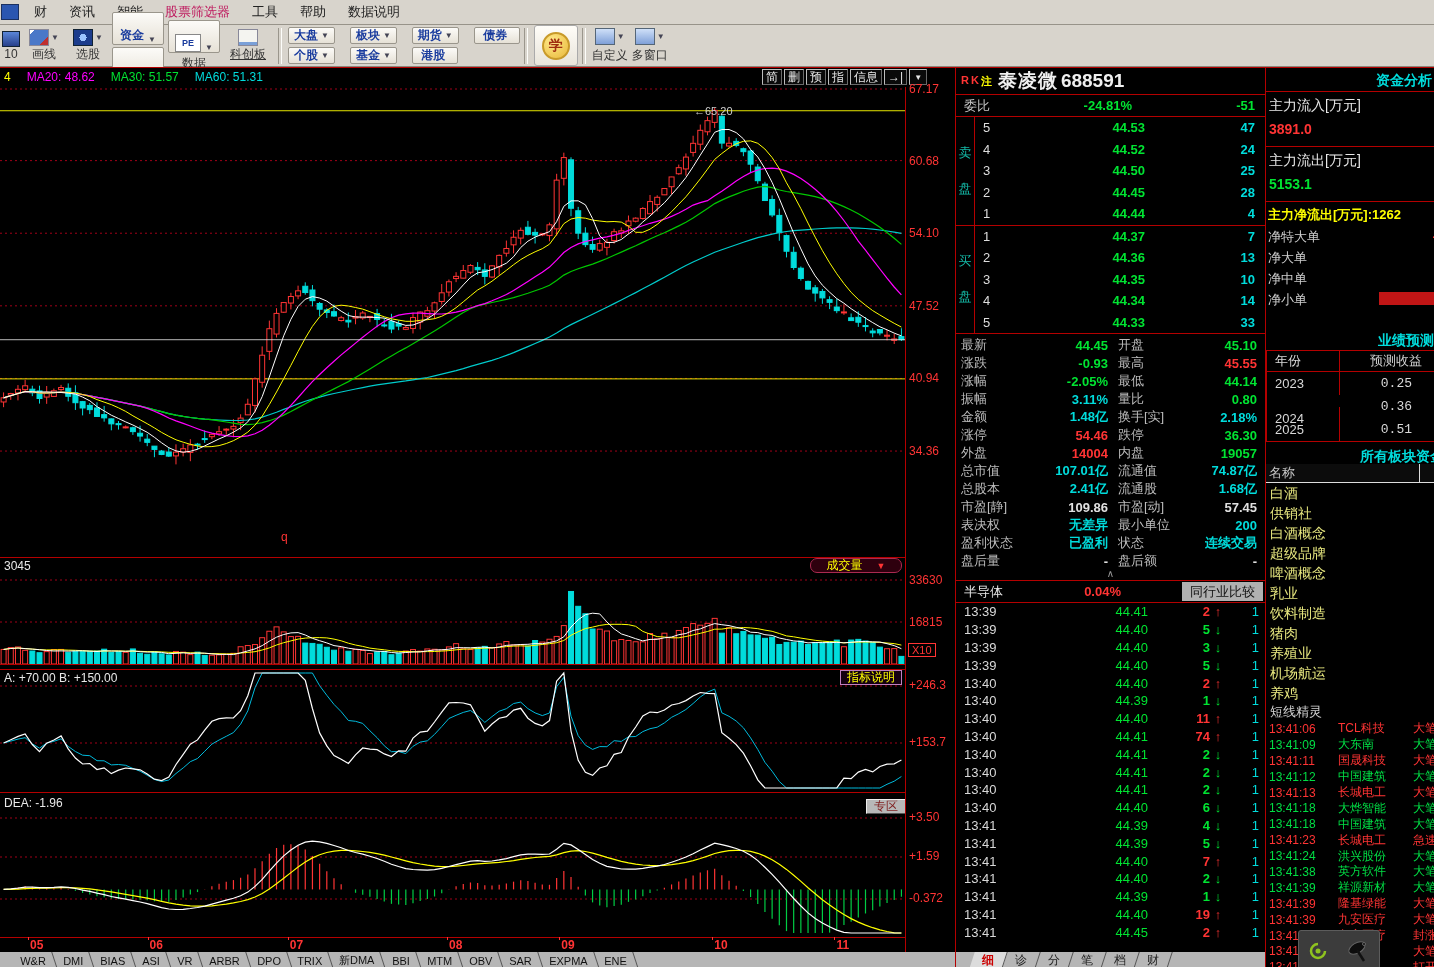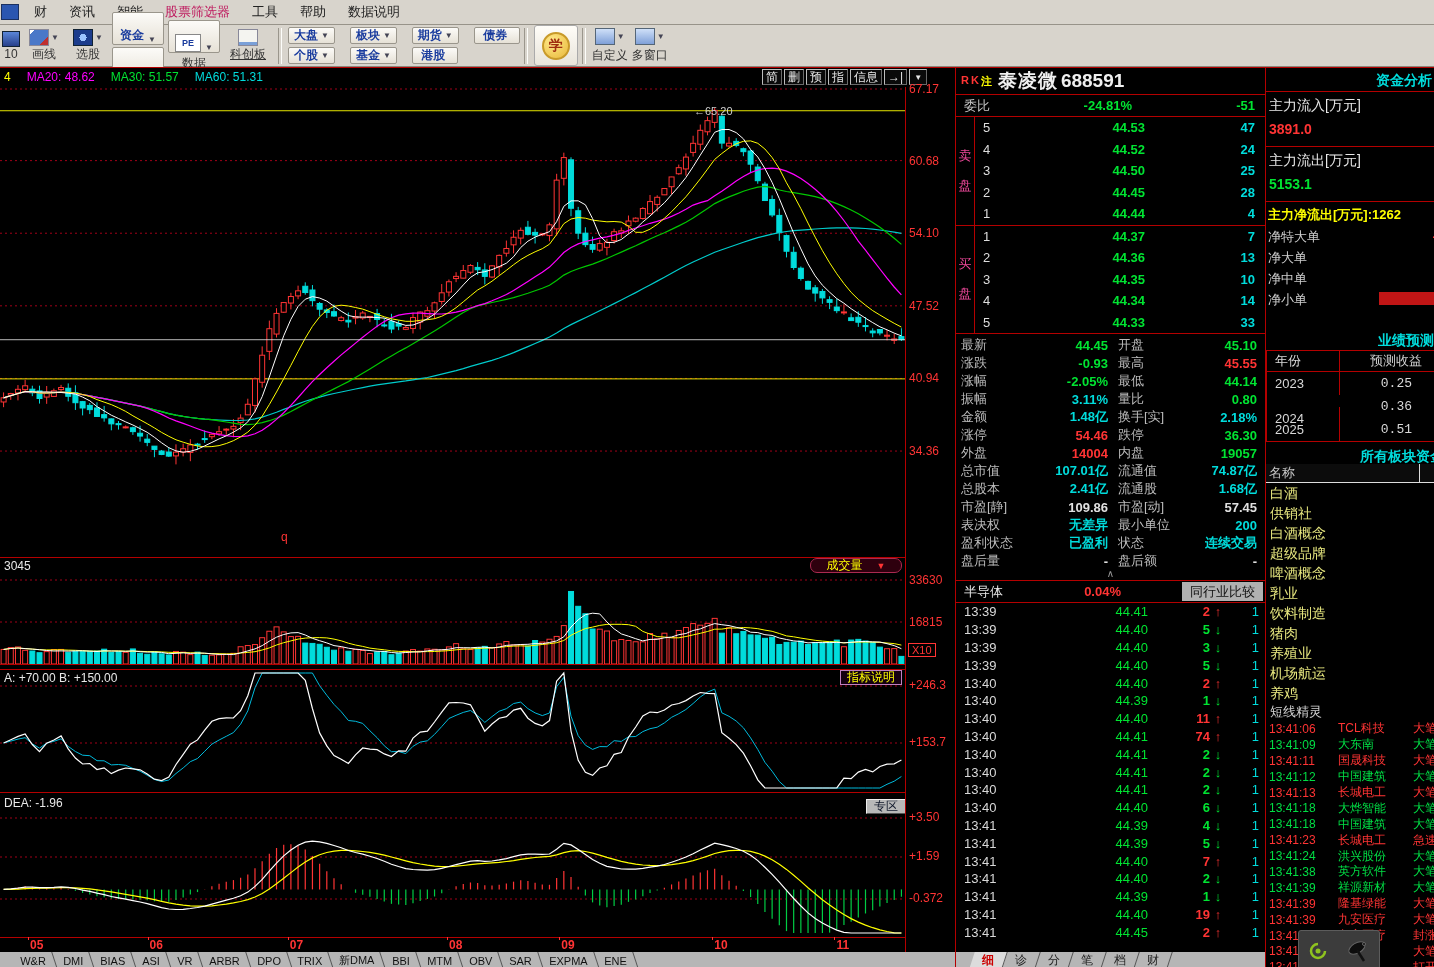--- a/index.html
+++ b/index.html
@@ -46,38 +46,38 @@
   .axis-col{position:absolute;left:905px;top:19px;width:50px;height:866px;border-left:1px solid #b40000;box-sizing:border-box;}
   .axlbl{position:absolute;left:3px;color:#ff3434;font-size:12px;white-space:nowrap;}
   .x10-box{position:absolute;left:2px;top:556px;border:1px solid #ff3434;color:#ff3434;font-size:11px;padding:0 3px;}
   .xaxis{position:absolute;left:0;top:869px;width:905px;height:15px;}
   .xtick{position:absolute;top:0;width:1px;height:3px;background:#ff3434;}
   .xlbl{position:absolute;top:1px;color:#ff3434;font-size:12px;font-weight:bold;}
   .pane-label{position:absolute;font-size:12px;color:#e8e8e8;left:4px;white-space:nowrap;}
   .vol-btn{position:absolute;left:810px;top:490px;width:92px;height:15px;box-sizing:border-box;background:#2e000e;border:1px solid #aa2a50;border-radius:7px;color:#ffff00;font-size:12px;display:flex;align-items:center;justify-content:center;gap:14px;}
   .vol-btn .vcrt{color:#ff3434;font-size:9px;}
   .osc-btn{position:absolute;left:840px;top:602px;height:15px;box-sizing:border-box;padding:0 6px;border:1px solid #c080c0;background:#140010;color:#ffff00;font-size:12px;display:flex;align-items:center;}
-  .zone-btn{position:absolute;left:866px;top:731px;height:15px;padding:0 7px;background:#b8b8b8;border:1px solid #eee;border-right-color:#555;border-bottom-color:#555;color:#0f172a;font-size:12px;display:flex;align-items:center;box-sizing:border-box;}
+  .zone-btn{position:absolute;left:866px;top:731px;height:15px;padding:0 7px;background:#b8b8b8;border:1px solid #eee;border-right-color:#555;border-bottom-color:#555;color:#7f1d1d;font-size:12px;display:flex;align-items:center;box-sizing:border-box;}
   .ind-tabs{position:absolute;left:0;top:884px;width:955px;height:17px;background:#b6b6b6;display:flex;align-items:stretch;padding-left:12px;box-sizing:border-box;}
   .itab{position:relative;padding:0 8px;font-size:11px;color:#111;display:flex;align-items:center;border-right:1px solid #555;transform:skewX(18deg);}
   .itab-t{transform:skewX(-18deg);white-space:nowrap;}
   
   .quote-panel{position:absolute;left:955px;top:0;width:310px;height:901px;border-left:1px solid #b40000;box-sizing:border-box;font-size:13px;background:#000;}
   .qp-header{height:26px;display:flex;align-items:center;gap:3px;padding-left:5px;border-bottom:1px solid #b40000;}
   .badge{font-size:11px;font-weight:bold;}
   .stock-name{font-size:19px;font-weight:bold;color:#f0f0f0;letter-spacing:1px;margin-left:3px;}
   .stock-code{font-size:19px;font-weight:bold;color:#f0f0f0;}
   .weibi-row{height:21px;display:flex;align-items:center;border-bottom:1px solid #b40000;}
   .wb-l{color:#c8c8c8;padding-left:8px;width:58px;}
   .wb-v{width:110px;text-align:right;font-weight:bold;}
   .wb-d{flex:1;text-align:right;padding-right:10px;font-weight:bold;}
   .ob-block{display:flex;}
   .ob-block.sellb{border-bottom:1px solid #b40000;}
   .orderbook{border-bottom:1px solid #b40000;}
-  .ob-lab{width:18px;border-right:1px solid #b40000;color:#ec4899;display:flex;align-items:center;justify-content:center;text-align:center;word-break:break-all;line-height:30px;font-size:13px;}
+  .ob-lab{width:18px;border-right:1px solid #b40000;color:#14b8a6;display:flex;align-items:center;justify-content:center;text-align:center;word-break:break-all;line-height:36px;font-size:13px;}
   .ob-rows{flex:1;}
   .ob-row{height:21.5px;display:flex;align-items:center;}
   .obn{width:22px;padding-left:8px;color:#ddd;}
   .obp{width:140px;text-align:right;font-weight:bold;color:#00e432;}
   .obv{flex:1;text-align:right;padding-right:10px;color:#00dcdc;font-weight:bold;}
   .quote-grid{padding-top:2px;}
   .qf{height:18px;display:flex;align-items:center;}
   .ql{width:64px;padding-left:5px;color:#bcbcbc;box-sizing:border-box;}
   .ql.ql2{width:74px;padding-left:10px;}
   .qv{width:88px;text-align:right;font-weight:bold;}

